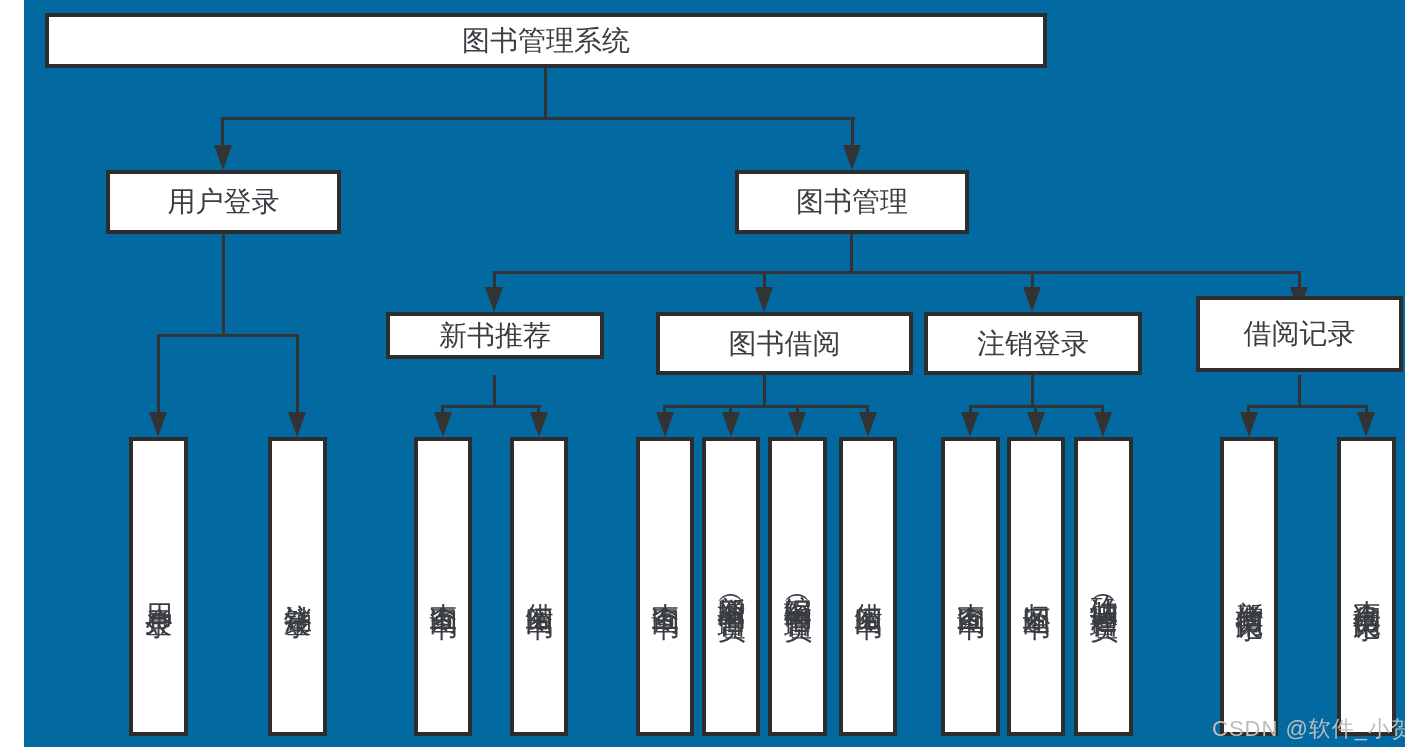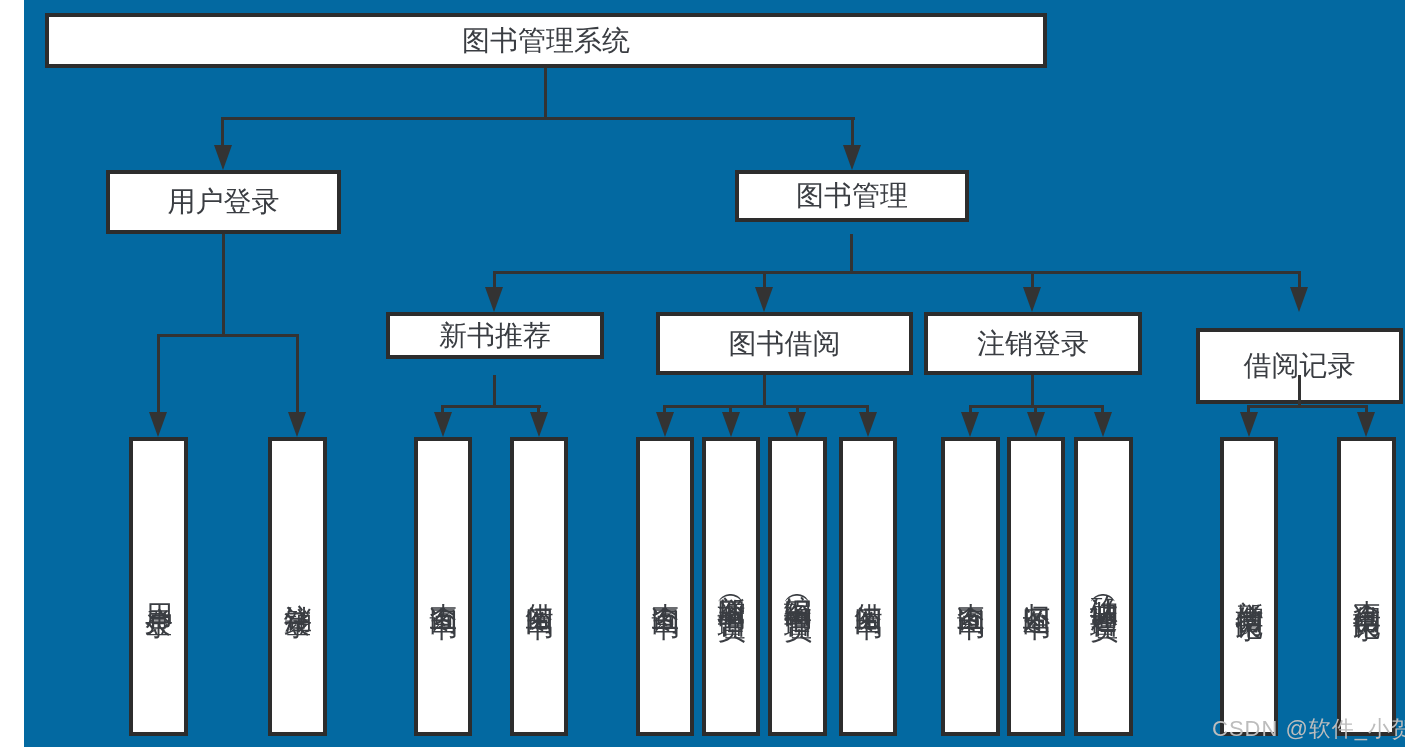--- a/index.html
+++ b/index.html
@@ -38,21 +38,21 @@
   <div class="ln" style="left:520px;top:68px;width:3px;height:50px"></div>
   <div class="ln" style="left:197px;top:117px;width:634px;height:3px"></div>
   <div class="ln" style="left:197px;top:117px;width:3px;height:30px"></div>
   <div class="ln" style="left:827px;top:117px;width:3px;height:30px"></div>
   <div class="ar" style="left:190px;top:145px"></div>
   <div class="ar" style="left:819px;top:145px"></div>
 
   <div class="box" style="left:82px;top:170px;width:235px;height:64px">
     <span>用户登录</span>
   </div>
-  <div class="box" style="left:711px;top:170px;width:234px;height:52px">
+  <div class="box" style="left:711px;top:170px;width:234px;height:64px">
     <span>图书管理</span>
   </div>
 
   <div class="ln" style="left:198px;top:234px;width:3px;height:103px"></div>
   <div class="ln" style="left:133px;top:334px;width:142px;height:3px"></div>
   <div class="ln" style="left:133px;top:334px;width:3px;height:80px"></div>
   <div class="ln" style="left:272px;top:334px;width:3px;height:80px"></div>
   <div class="ar" style="left:125px;top:412px"></div>
   <div class="ar" style="left:264px;top:412px"></div>
 
@@ -69,21 +69,21 @@
 
   <div class="box" style="left:362px;top:312px;width:218px;height:47px">
     <span>新书推荐</span>
   </div>
   <div class="box" style="left:632px;top:312px;width:257px;height:63px">
     <span>图书借阅</span>
   </div>
   <div class="box" style="left:900px;top:312px;width:218px;height:63px">
     <span>注销登录</span>
   </div>
-  <div class="box" style="left:1172px;top:328px;width:207px;height:76px">
+  <div class="box" style="left:1172px;top:296px;width:207px;height:76px">
     <span>借阅记录</span>
   </div>
 
   <div class="ln" style="left:469px;top:375px;width:3px;height:33px"></div>
   <div class="ln" style="left:417px;top:405px;width:100px;height:3px"></div>
   <div class="ln" style="left:417px;top:405px;width:3px;height:9px"></div>
   <div class="ln" style="left:513px;top:405px;width:3px;height:9px"></div>
   <div class="ar" style="left:410px;top:412px"></div>
   <div class="ar" style="left:506px;top:412px"></div>
 

